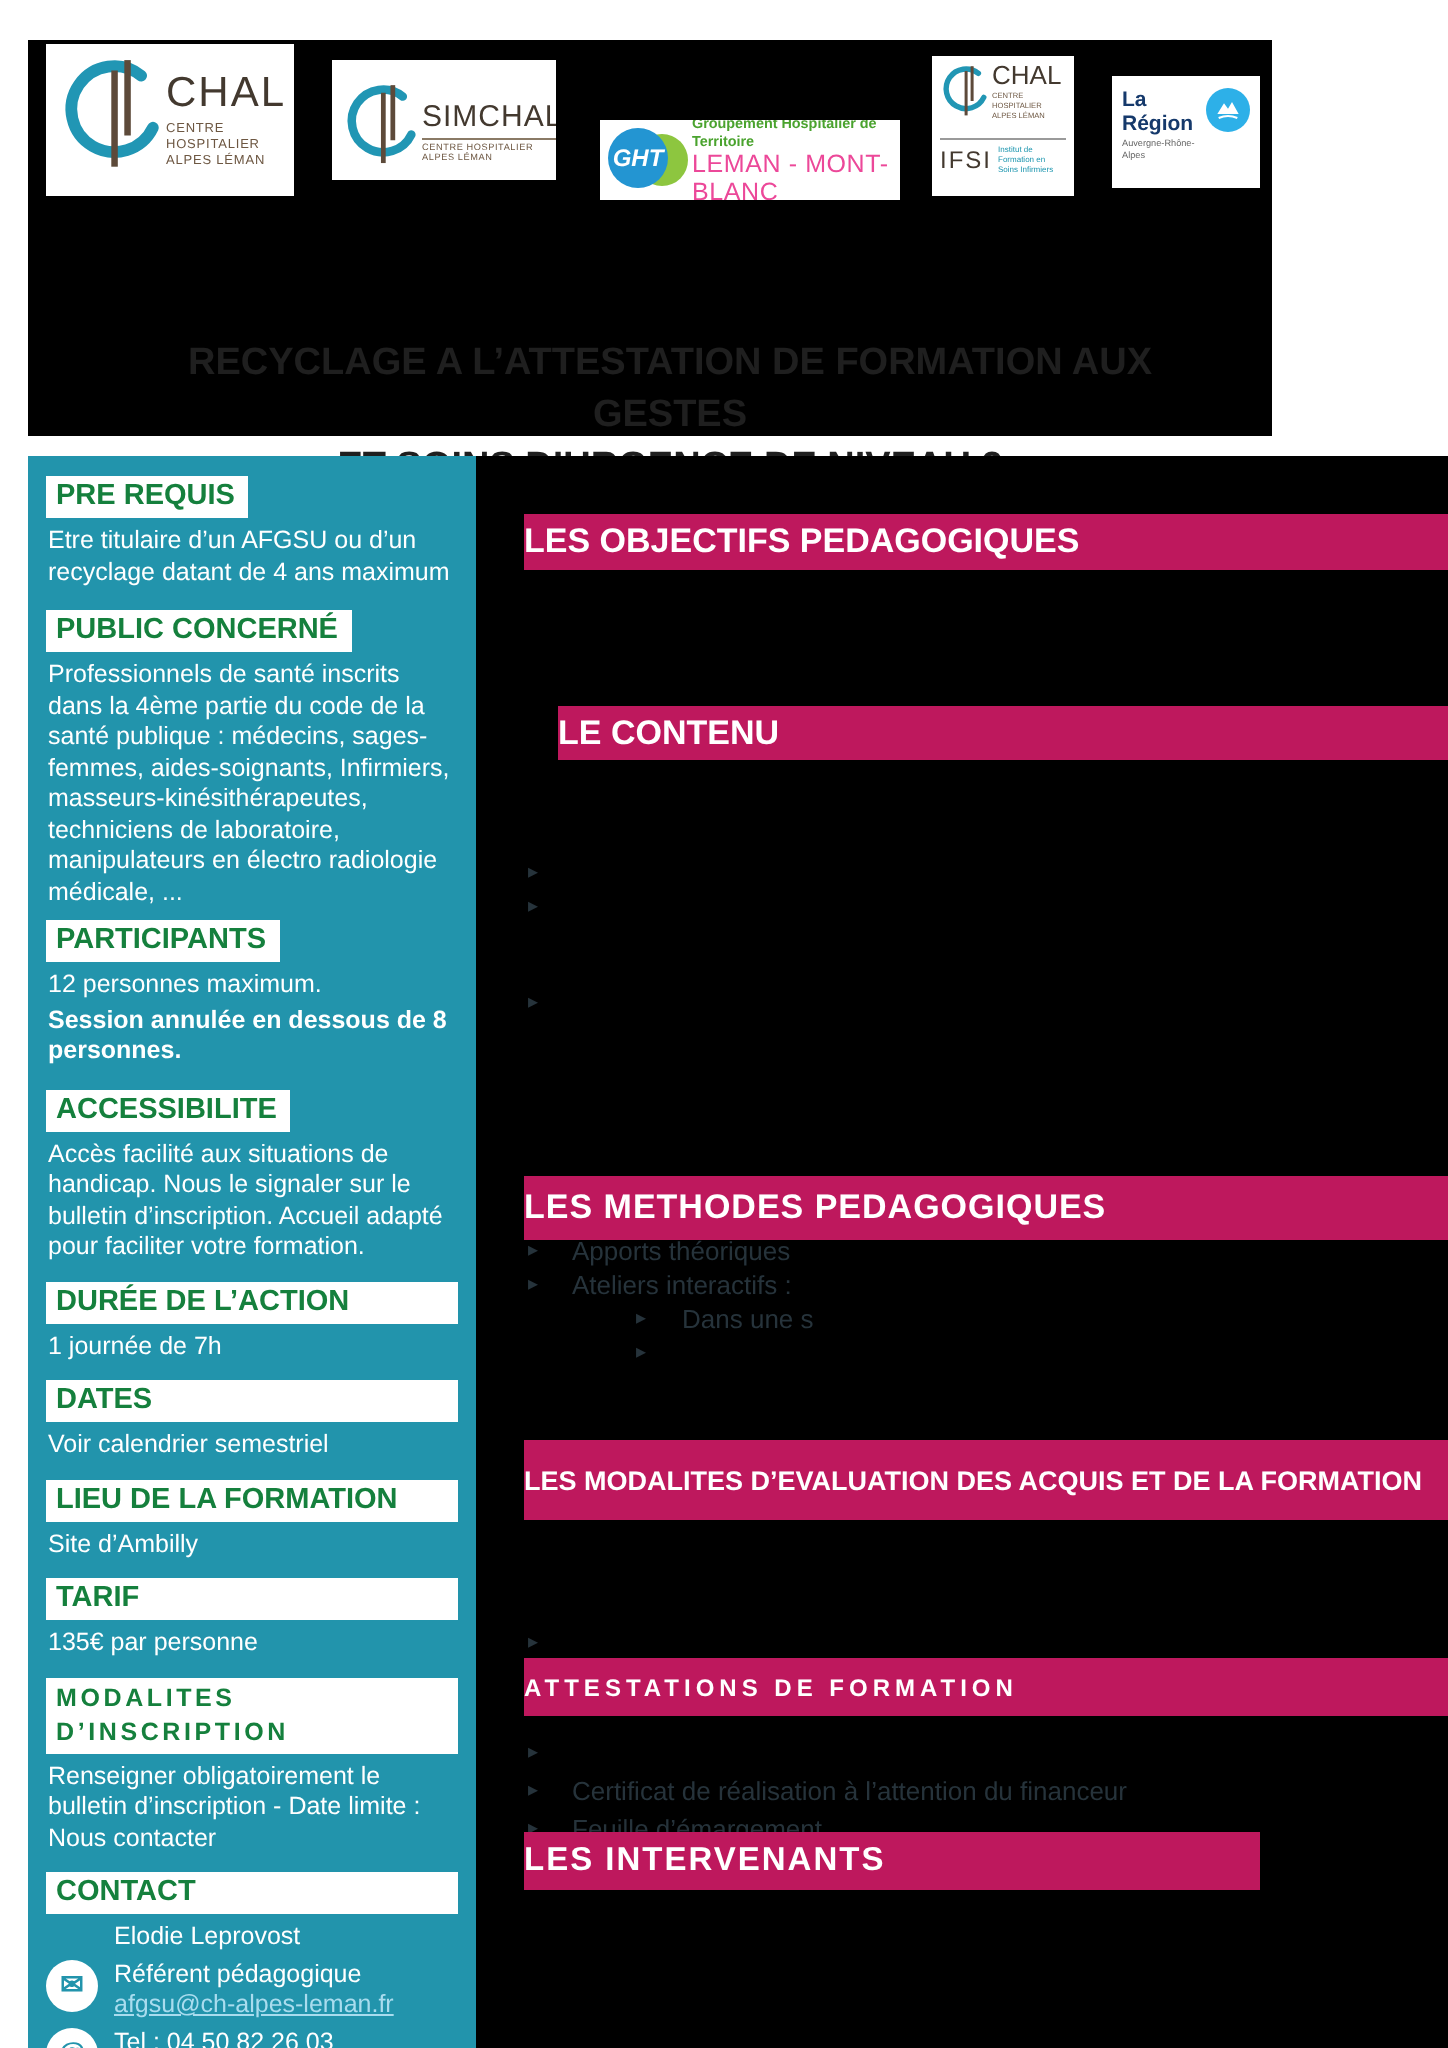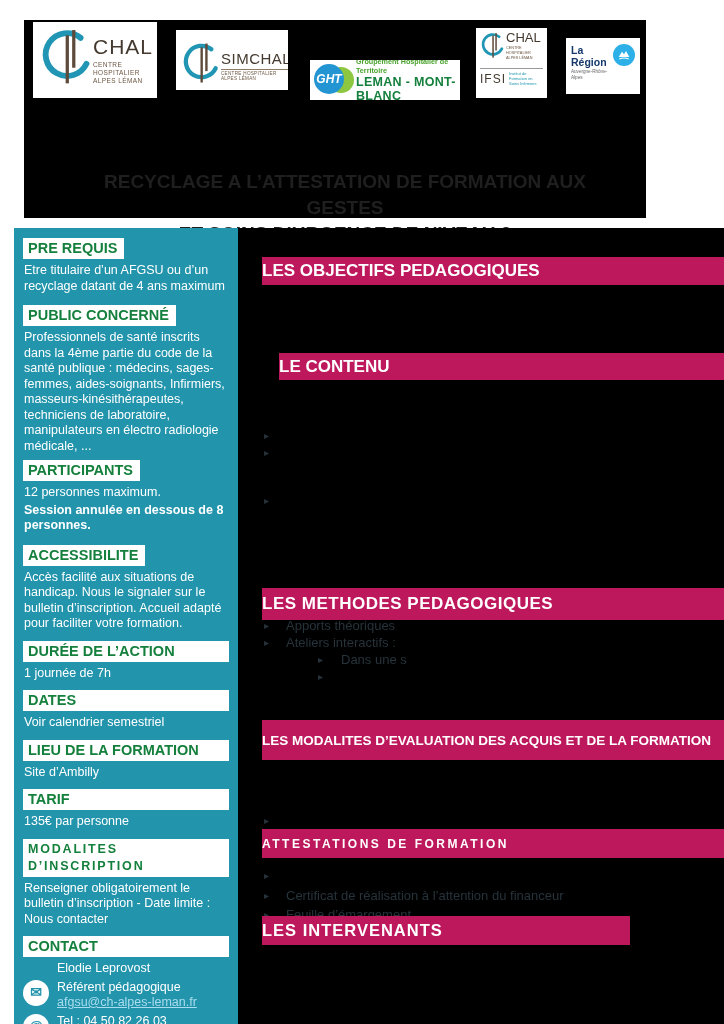--- a/index.html
+++ b/index.html
@@ -2,39 +2,39 @@
 <html><head>
 <meta charset="utf-8">
 <style>
   html,body{margin:0;padding:0;}
   body{
     width:724px;height:1024px;position:relative;background:#ffffff;
     font-family:"Liberation Sans", sans-serif;overflow:hidden;
     -webkit-font-smoothing:antialiased;
   }
   
-  .header-block{position:absolute;left:24px;top:20px;width:622px;height:198px;background:#000;}
+  .header-block{position:absolute;left:14px;top:20px;width:622px;height:198px;background:#000;}
   .logo{position:absolute;background:#fff;box-sizing:border-box;overflow:hidden;}
   .logo-chal{left:9px;top:2px;width:124px;height:76px;display:flex;align-items:center;padding:4px 2px 4px 6px;}
   .logo-simchal{left:152px;top:10px;width:112px;height:60px;display:flex;align-items:center;padding:14px 2px 3px 5px;}
   .logo-ght{left:286px;top:40px;width:150px;height:40px;display:flex;align-items:center;padding:2px 4px;}
   .logo-ifsi{left:452px;top:8px;width:71px;height:70px;padding:3px 4px;}
   .logo-region{left:542px;top:18px;width:74px;height:56px;padding:6px 5px;}
   .chal-text{margin-left:2px;}
   .chal-name{font-size:21px;color:#43392f;letter-spacing:1px;line-height:22px;}
   .chal-sub{font-size:6.5px;color:#6d5742;letter-spacing:.4px;line-height:8px;margin-top:3px;}
   .simchal-name{font-size:15px;color:#43392f;letter-spacing:.5px;line-height:16px;}
   .simchal-sub{font-size:4.6px;color:#6d5742;letter-spacing:.3px;border-top:1px solid #8a7a66;padding-top:1px;margin-top:2px;}
   .ght-circles{position:relative;width:40px;height:32px;flex:none;}
   .ght-green{position:absolute;left:14px;top:3px;width:26px;height:26px;border-radius:50%;background:#8dc63f;}
   .ght-blue{position:absolute;left:0;top:0;width:30px;height:30px;border-radius:50%;background:#2395d2;
             color:#fff;font-weight:bold;font-style:italic;font-size:12px;display:flex;align-items:center;justify-content:center;}
   .ght-text{margin-left:2px;}
   .ght-line1{font-size:7.2px;font-weight:bold;color:#4aa32e;line-height:9px;}
-  .ght-line2{font-size:12.5px;font-weight:bold;color:#15803d;letter-spacing:.3px;line-height:14px;}
+  .ght-line2{font-size:12.5px;font-weight:normal;color:#ec4899;letter-spacing:.3px;line-height:14px;}
   .ifsi-top{display:flex;align-items:flex-start;}
   .ifsi-name{font-size:13px;color:#43392f;line-height:14px;}
   .ifsi-sub{font-size:3.8px;color:#6d5742;line-height:5px;margin-top:1px;}
   .ifsi-bottom{display:flex;align-items:center;border-top:1px solid #9a9a9a;margin-top:3px;padding-top:2px;}
   .ifsi-acronym{font-size:12px;color:#43392f;letter-spacing:1px;}
   .ifsi-desc{font-size:4px;color:#1b95ae;margin-left:3px;line-height:5px;}
   .region-row{display:flex;align-items:flex-start;justify-content:space-between;}
   .region-name{font-size:10.5px;font-weight:bold;color:#15396b;line-height:12px;}
   .region-sub{font-size:4.6px;color:#666;line-height:6px;margin-top:1px;}
   .region-circle{width:22px;height:22px;border-radius:50%;background:#2db0e8;flex:none;display:flex;align-items:center;justify-content:center;}

